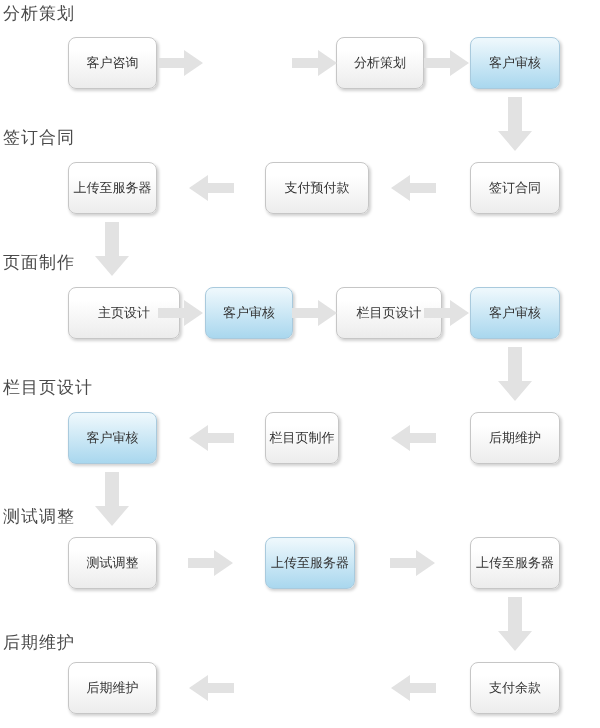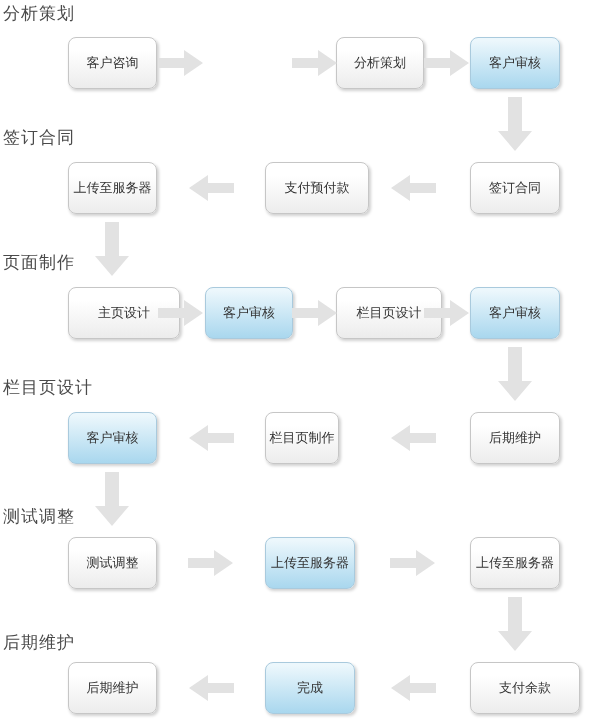--- a/index.html
+++ b/index.html
@@ -137,22 +137,21 @@
       <svg width="46" height="28" viewBox="0 0 46 28">
         <polygon points="0,9 26,9 26,1 45,14 26,27 26,19 0,19" fill="currentColor"></polygon>
       </svg>
     </div>
   <div class="arr" style="left:497px;top:597px">
       <svg width="36" height="55" viewBox="0 0 36 55">
         <polygon points="11,0 25,0 25,34 35,34 18,54 1,34 11,34" fill="currentColor"></polygon>
       </svg>
     </div>
 
-  <div class="box" style="left:470px;top:662px;width:110px">支付余款</div>
-  <div class="box blue" style="left:265px;top:662px;width:90px">完成</div>
+  <div class="box" style="left:470px;top:662px;width:90px">支付余款</div>
   <div class="box" style="left:68px;top:662px;width:89px">后期维护</div>
   <div class="arr" style="left:390px;top:674px">
       <svg width="46" height="28" viewBox="0 0 46 28">
         <polygon points="46,9 20,9 20,1 1,14 20,27 20,19 46,19" fill="currentColor"></polygon>
       </svg>
     </div>
   <div class="arr" style="left:188px;top:674px">
       <svg width="46" height="28" viewBox="0 0 46 28">
         <polygon points="46,9 20,9 20,1 1,14 20,27 20,19 46,19" fill="currentColor"></polygon>
       </svg>

